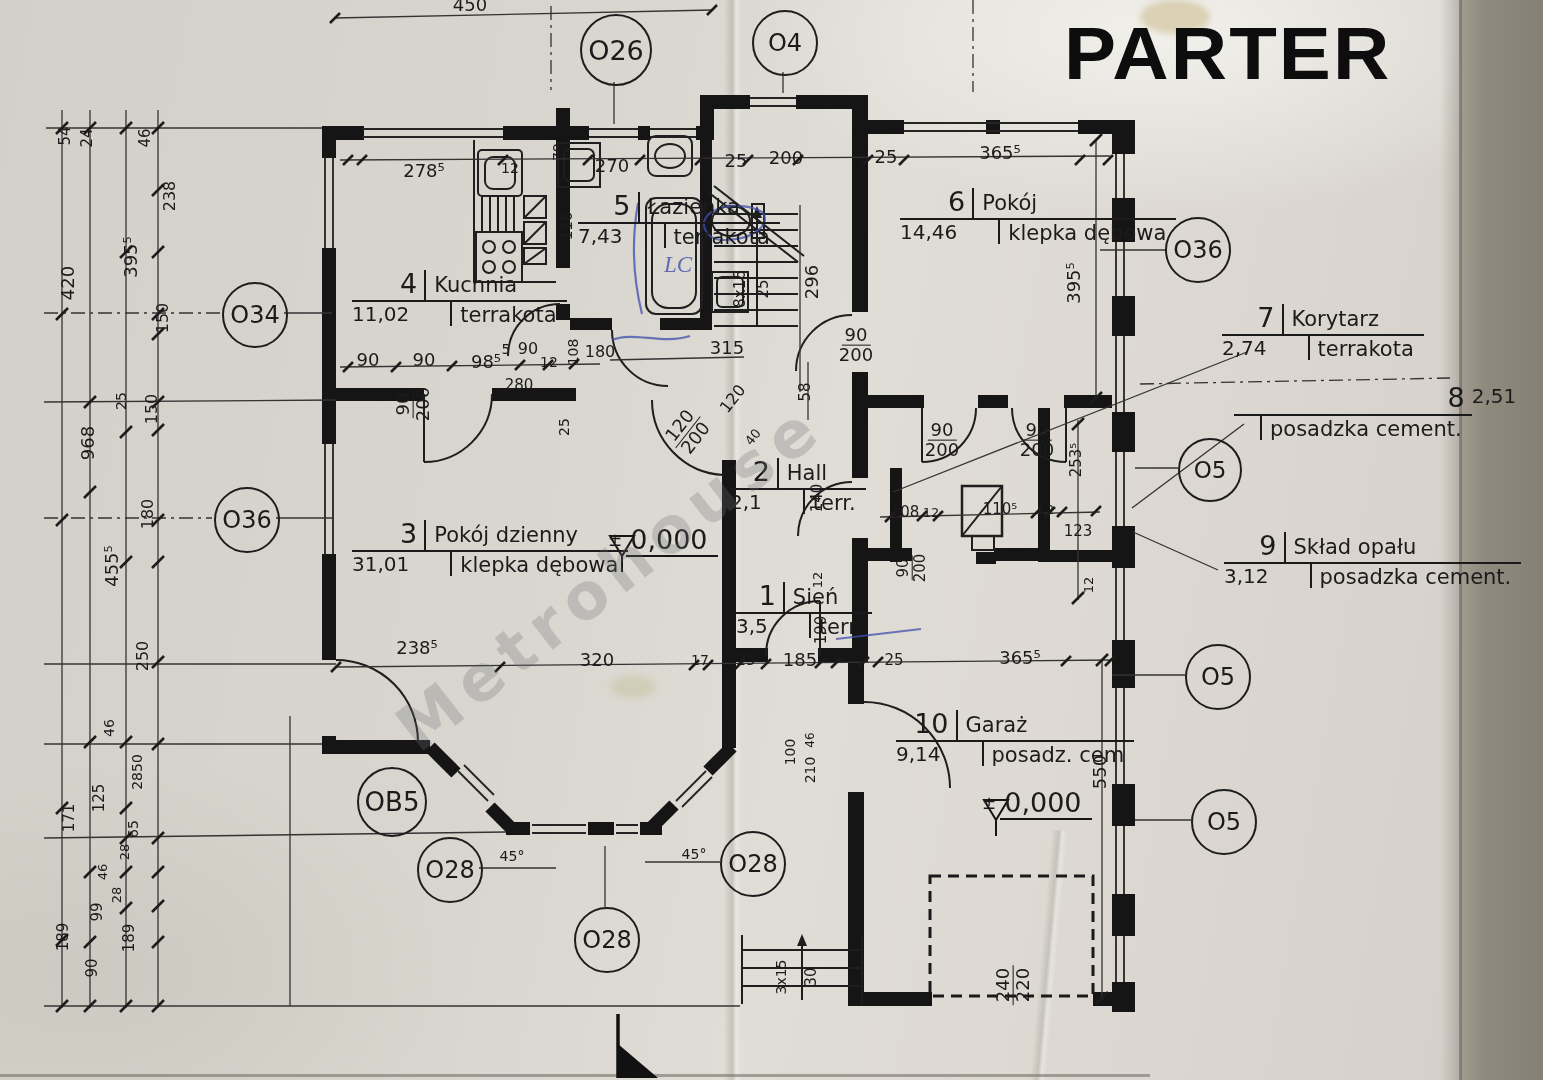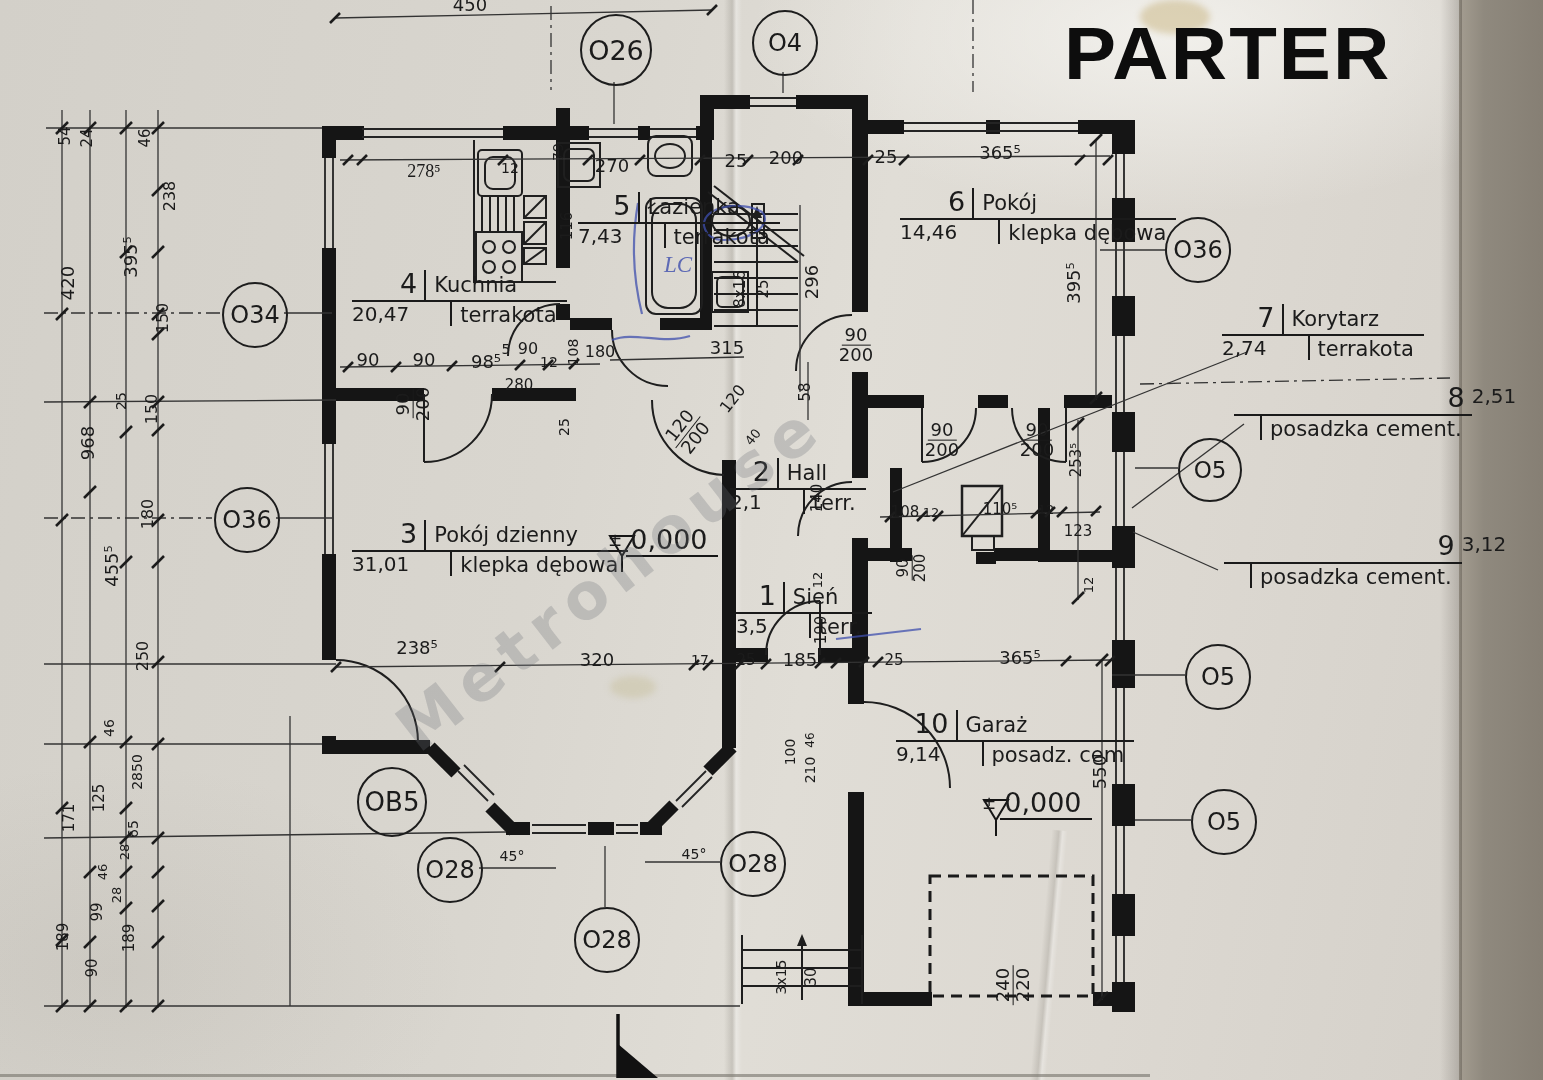--- a/index.html
+++ b/index.html
@@ -275,21 +275,21 @@
       <polygon points="618,1044 658,1078 618,1078" fill="#111"></polygon>
 
       <g stroke="#3f4fae" stroke-width="2.2" fill="none" opacity=".75">
         <path d="M638,203 C631,243 634,282 642,314"></path>
         <path d="M704,226 C702,206 742,200 762,212 C772,222 756,240 724,240 C712,240 706,234 704,226"></path>
         <path d="M612,340 C634,331 662,345 690,336"></path>
         <path d="M836,639 L921,629"></path>
       </g>
     </svg>
   <div class="dim" style="left: 470px; top: 5px; font-size: 18px; transform: translate(-50%, -50%) rotate(0deg);">450</div>
-      <div class="dim" style="left: 424px; top: 171px; font-size: 18px; transform: translate(-50%, -50%) rotate(0deg); font-family: Liberation Serif, serif;">278⁵</div>
+      <div class="dim" style="left: 424px; top: 171px; font-size: 18px; transform: translate(-50%, -50%) rotate(0deg);">278⁵</div>
       <div class="dim" style="left: 510px; top: 168px; font-size: 14px; transform: translate(-50%, -50%) rotate(0deg);">12</div>
       <div class="dim" style="left: 612px; top: 166px; font-size: 18px; transform: translate(-50%, -50%) rotate(0deg);">270</div>
       <div class="dim" style="left: 736px; top: 161px; font-size: 18px; transform: translate(-50%, -50%) rotate(0deg);">25</div>
       <div class="dim" style="left: 786px; top: 158px; font-size: 18px; transform: translate(-50%, -50%) rotate(0deg);">200</div>
       <div class="dim" style="left: 886px; top: 157px; font-size: 18px; transform: translate(-50%, -50%) rotate(0deg);">25</div>
       <div class="dim" style="left: 1000px; top: 153px; font-size: 18px; transform: translate(-50%, -50%) rotate(0deg);">365⁵</div>
       <div class="dim" style="left: 558px; top: 152px; font-size: 14px; transform: translate(-50%, -50%) rotate(-90deg);">79</div>
       <div class="dim" style="left: 568px; top: 226px; font-size: 15px; transform: translate(-50%, -50%) rotate(-90deg);">116</div>
       <div class="dim" style="left: 812px; top: 282px; font-size: 18px; transform: translate(-50%, -50%) rotate(-90deg);">296</div>
       <div class="dim" style="left: 1074px; top: 283px; font-size: 18px; transform: translate(-50%, -50%) rotate(-90deg);">395⁵</div>
@@ -413,21 +413,21 @@
       </div>
       <div class="room" style="left: 352px; top: 520px; min-width: 235px;">
         <div class="r-num">3</div>
         <div class="r-name">Pokój dzienny</div>
         <div class="r-area">31,01</div>
         <div class="r-floor">klepka dębowa</div>
       </div>
       <div class="room" style="left: 352px; top: 270px; min-width: 200px;">
         <div class="r-num">4</div>
         <div class="r-name">Kuchnia</div>
-        <div class="r-area">20,47</div>
+        <div class="r-area">11,02</div>
         <div class="r-floor">terrakota</div>
       </div>
       <div class="room" style="left: 578px; top: 192px; min-width: 160px;">
         <div class="r-num">5</div>
         <div class="r-name">Łazienka</div>
         <div class="r-area">7,43</div>
         <div class="r-floor">terrakota</div>
       </div>
       <div class="room" style="left: 900px; top: 188px; min-width: 200px;">
         <div class="r-num">6</div>
@@ -441,20 +441,21 @@
         <div class="r-area">2,74</div>
         <div class="r-floor">terrakota</div>
       </div>
       <div class="room" style="left: 1234px; top: 384px; min-width: 212px;">
         <div class="r-num">8</div>
         <div class="r-area">2,51</div>
         <div class="r-floor">posadzka cement.</div>
       </div>
       <div class="room" style="left: 1224px; top: 532px; min-width: 215px;">
         <div class="r-num">9</div>
+        <div class="r-name">Skład opału</div>
         <div class="r-area">3,12</div>
         <div class="r-floor">posadzka cement.</div>
       </div>
       <div class="room" style="left: 896px; top: 710px; min-width: 195px;">
         <div class="r-num">10</div>
         <div class="r-name">Garaż</div>
         <div class="r-area">9,14</div>
         <div class="r-floor">posadz. cem</div>
       </div>
       <div class="level" style="left: 608px; top: 524px;">

